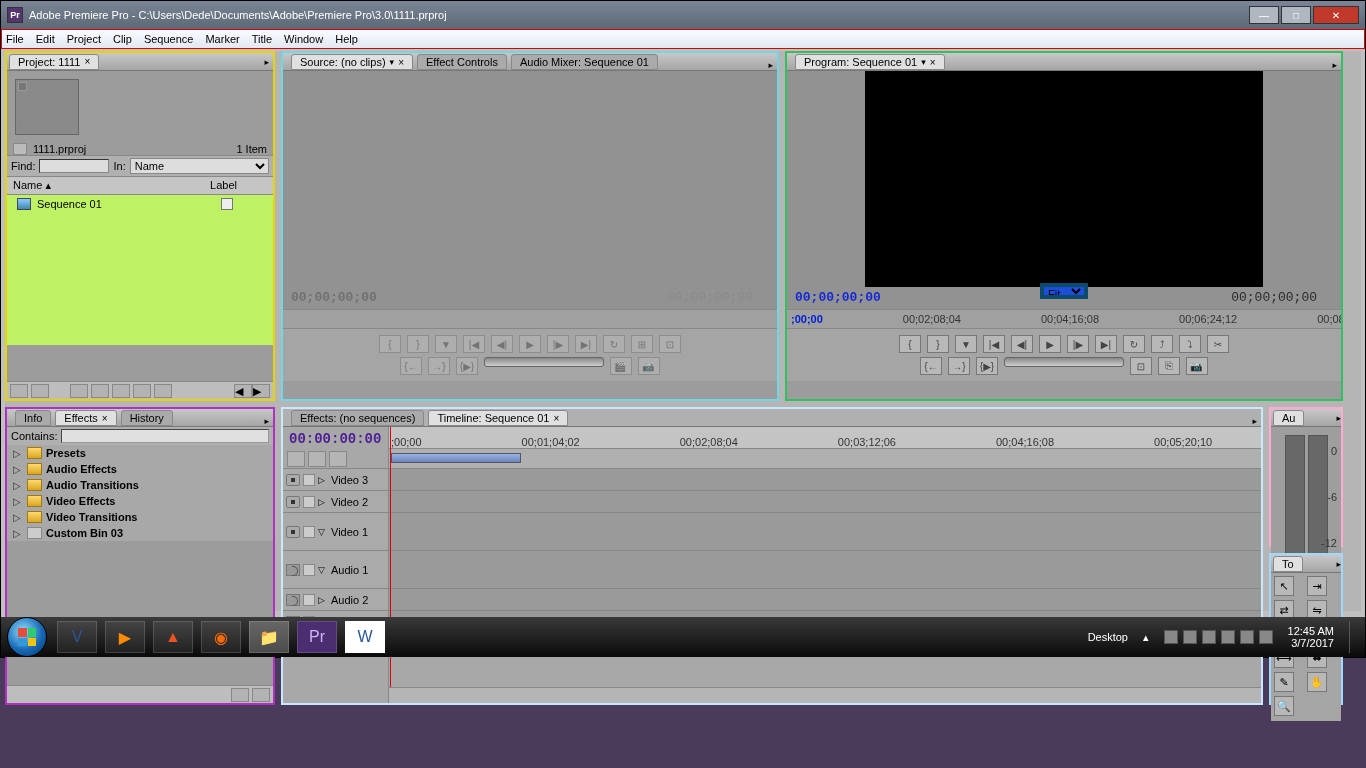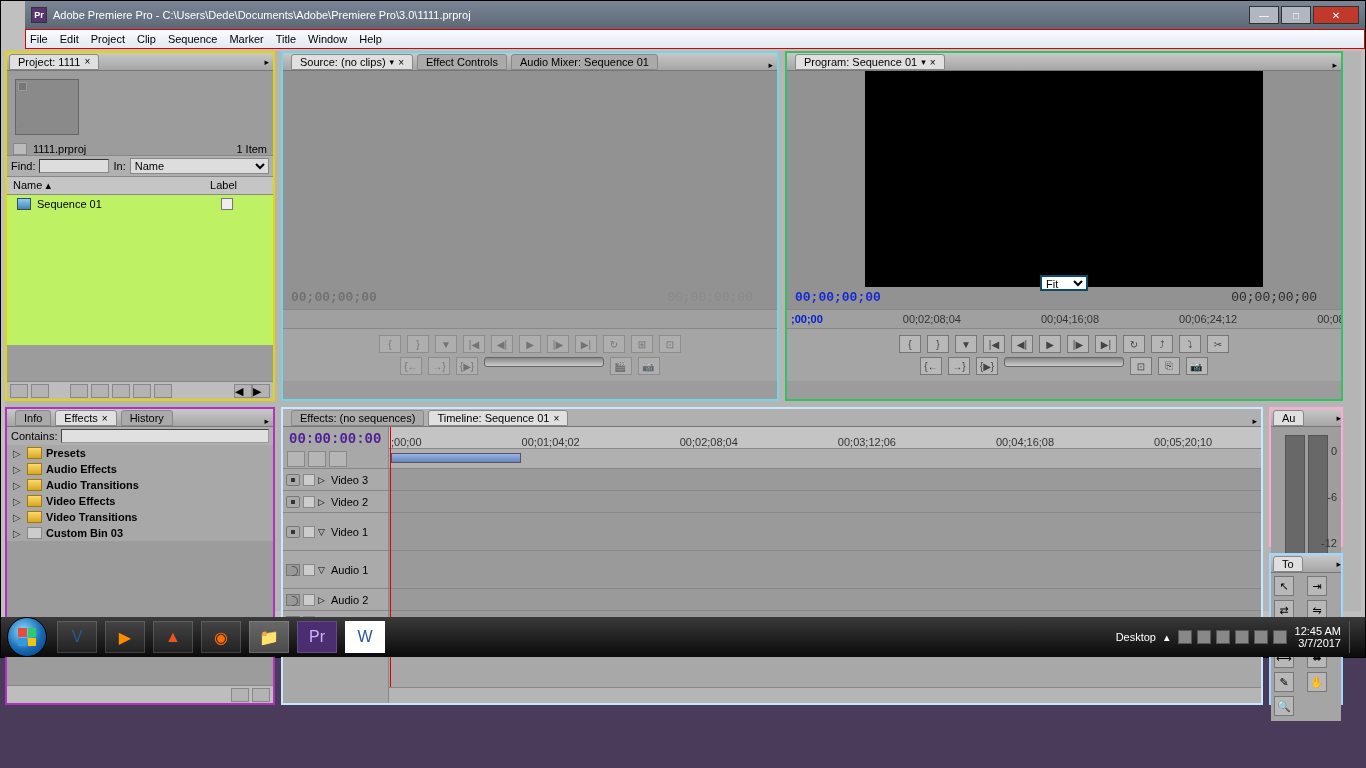--- a/index.html
+++ b/index.html
@@ -1,17 +1,17 @@
 <!DOCTYPE html>
 <html><head>
 <meta charset="utf-8">
 <style>
 * { box-sizing: border-box; margin: 0; padding: 0; font-family: Tahoma, Arial, sans-serif; font-size: 11px; }
 html, body { width: 1366px; height: 768px; overflow: hidden; background: #4a3b5a; }
-.window { position: absolute; left: 0; top: 0; width: 1366px; height: 658px; background: #c0c0c0; border: 1px solid #000; padding-left: 24px; }
+.window { position: absolute; left: 0; top: 0; width: 1366px; height: 658px; background: #c0c0c0; border: 1px solid #000; }
 .titlebar { height: 28px; background: linear-gradient(#7a8595,#5d6877); display: flex; align-items: center; padding: 0 6px; color: #fff; }
 .titlebar .appicon { width: 16px; height: 16px; background: #55356f; margin-right: 6px; border: 1px solid #333; display: inline-flex; align-items: center; justify-content: center; font-size: 9px; font-weight: bold; }
 .winbtns { margin-left: auto; display: flex; gap: 2px; }
 .winbtn { width: 30px; height: 18px; background: #b0b7c0; border: 1px solid #333; display: flex; align-items: center; justify-content: center; font-size: 10px; }
 .winbtn.close { background: #c0392b; color: #fff; width: 46px; }
 .menubar { height: 20px; background: linear-gradient(#fafcff,#e2e8f2); border: 1px solid #d00; display: flex; align-items: center; padding: 0 4px; gap: 12px; color: #000; }
 .menubar span { cursor: default; }
 .workspace { position: absolute; top: 50px; left: 4px; right: 4px; bottom: 46px; background: #b5b5b5; }
 .panel { position: absolute; background: #9c9c9c; border: 1px solid #777; }
 .panel-header { height: 18px; background: linear-gradient(#c8c8c8,#a5a5a5); border-bottom: 1px solid #777; display: flex; align-items: center; font-size: 11px; }
@@ -37,21 +37,21 @@
 .proj-footer .ic { width:18px; height:14px; background:#b3b3b3; border:1px solid #888;}
 
 .source-panel { border: 2px solid #6fd7e5 !important; }
 .program-panel { border: 2px solid #33c060 !important; }
 .tabset { display:flex; gap:0; padding-left:6px; align-items:flex-end; height:18px;}
 .monitor-area { background: #929292; position:relative; }
 .monitor-black { background:#000; position:absolute; }
 .tc-row { position:absolute; left:8px; bottom:4px; color:#3a3e7d; font-family: 'Courier New', monospace; font-size:13px; font-weight:bold; }
 .tc-row.gray { color: #717171; }
 .tc-right { position:absolute; right:24px; bottom:4px; font-family:'Courier New',monospace; font-size:13px; color:#2a2a2a; }
-.fit-select { position:absolute; left:50%; transform:translateX(-50%); bottom:18px; width:48px; height:16px; background:#ffffff; border:2px solid #0c4a6e; font-size:11px; }
+.fit-select { position:absolute; left:50%; transform:translateX(-50%); bottom:10px; width:48px; height:16px; background:#1d4ed8; border:4px solid #0c4a6e; font-size:11px; }
 .ruler { height: 20px; background:#a0a0a0; border-top:1px solid #888; border-bottom:1px solid #888; font-size:10px; color:#333; display:flex; align-items:center; padding:0 4px; gap:80px; overflow:hidden; white-space:nowrap; position:relative;}
 .ruler.program .first { color:#0020d0; font-weight:bold;}
 .transport { height: 52px; background:#a5a5a5; display:flex; flex-direction:column; align-items:center; justify-content:center; gap:4px;}
 .transport-row { display:flex; gap:6px; }
 .tbtn { width:22px; height:18px; background:#b8b8b8; border:1px solid #777; display:flex; align-items:center; justify-content:center; font-size:10px; color:#444;}
 .tbtn.dim { opacity:0.5; }
 .shuttle { width:120px; height:10px; background:linear-gradient(#888,#ccc); border:1px solid #666; border-radius:3px;}
 
 .effects-panel { border: 2px solid #b030c0 !important; }
 .effects-body { background:#a8a8a8; }
@@ -94,21 +94,21 @@
 .tools-body { display:grid; grid-template-columns:1fr 1fr; gap:2px; padding:3px; background:#a5a5a5; height:100%;}
 .tool { width:20px; height:20px; background:#b8b8b8; border:1px solid #777; display:flex; align-items:center; justify-content:center; font-size:11px;}
 
 .taskbar { position:absolute; left:0; right:0; bottom:0; height:40px; background:linear-gradient(#3a3a3a,#0a0a0a); display:flex; align-items:center; padding:0 6px; color:#fff;}
 .start { width:40px; height:40px; border-radius:50%; background:radial-gradient(circle at 40% 35%, #8fe0ff, #1869b5 55%, #003a70); border:1px solid #000; display:flex; align-items:center; justify-content:center;}
 .start .flag { width:18px; height:18px; display:grid; grid-template-columns:1fr 1fr; grid-template-rows:1fr 1fr; gap:1px;}
 .flag div:nth-child(1){background:#e74c3c;} .flag div:nth-child(2){background:#2ecc71;}
 .flag div:nth-child(3){background:#3498db;} .flag div:nth-child(4){background:#f1c40f;}
 .task-icons { display:flex; gap:8px; margin-left:10px;}
 .task-icons .ti { width:40px; height:32px; background:rgba(255,255,255,0.08); border:1px solid rgba(255,255,255,0.15); display:flex; align-items:center; justify-content:center; font-size:16px;}
-.tray { margin-left:auto; display:flex; align-items:center; gap:8px; font-size:11px;justify-content:flex-end;}
+.tray { margin-left:auto; display:flex; align-items:center; gap:15px; font-size:11px;justify-content:flex-end;}
 .tray .trtxt { text-align:right; line-height:1.1;}
 .tray-icons { display:flex; gap:5px;}
 .tray-icons .tic { width:14px; height:14px; background:#888; border:1px solid #555;}
 </style>
 </head>
 <body>
 
 <div class="window">
   <div class="titlebar">
     <span class="appicon">Pr</span>

